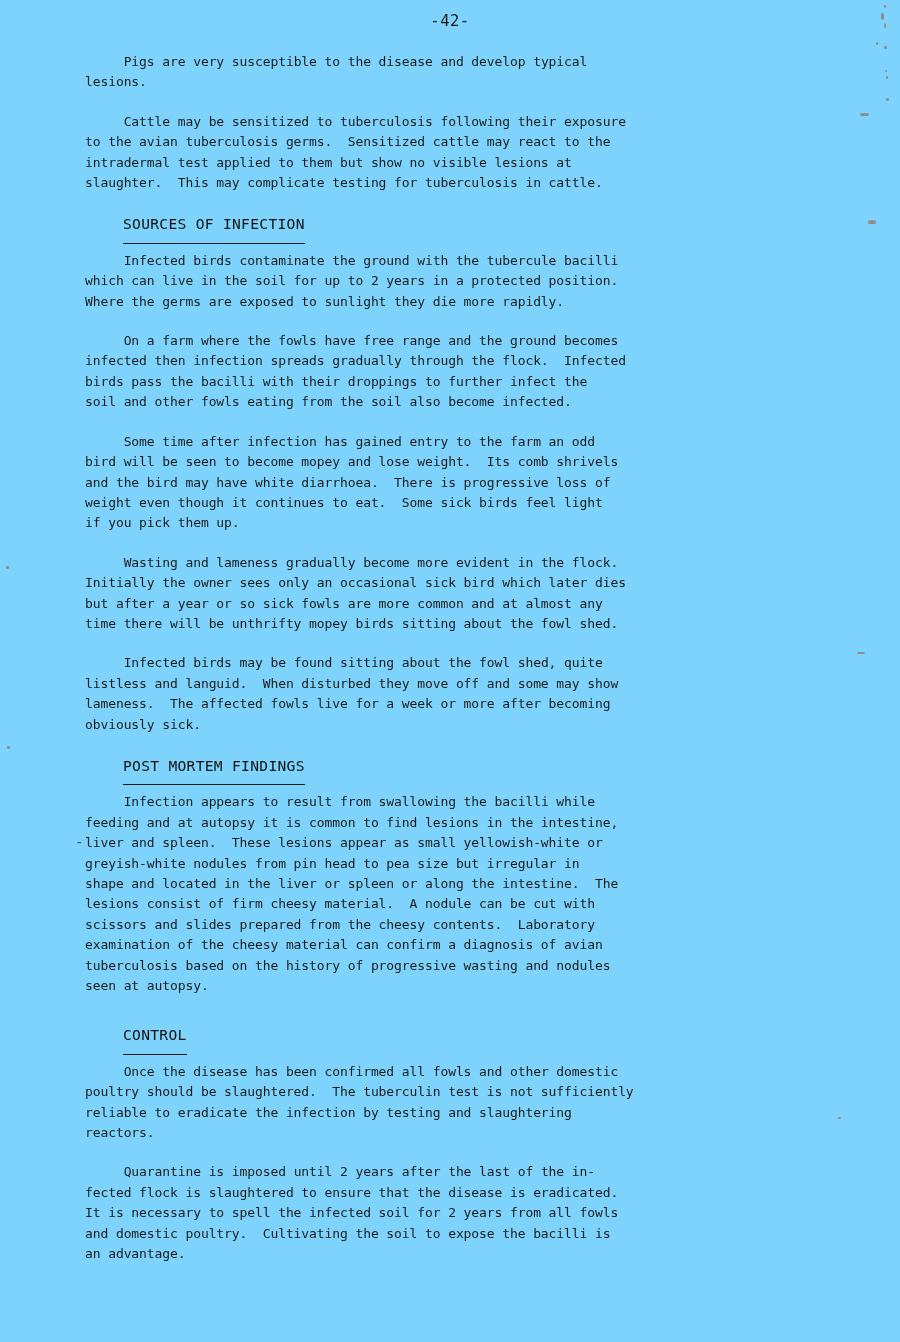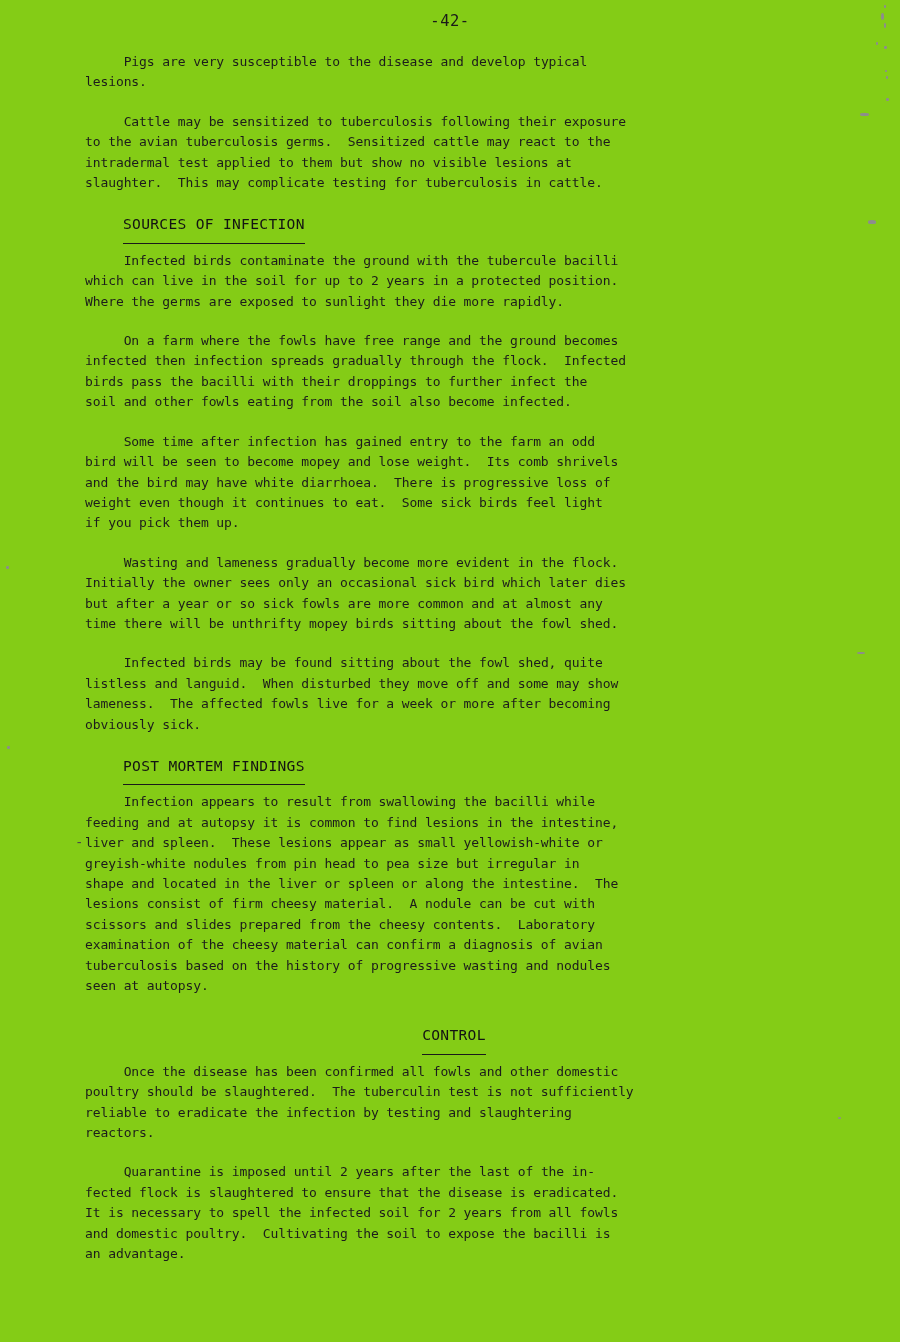--- a/index.html
+++ b/index.html
@@ -8,21 +8,21 @@
     padding: 0;
     background: #ffffff;
   }
   body {
     font-family: "DejaVu Sans Mono", monospace;
   }
   .page {
     position: relative;
     width: 900px;
     height: 1342px;
-    background: #84cc16;
+    background: #7dd3fc;
     overflow: hidden;
     box-sizing: border-box;
   }
 
   
   .page-number {
     position: absolute;
     top: 12px;
     left: 0;
     width: 900px;
@@ -63,21 +63,20 @@
     padding-bottom: 8px;
     letter-spacing: 0.3px;
     white-space: pre;
   }
   .heading-wrap {
     margin: 0 0 2px 0;
     line-height: 24px;
   }
   .heading-wrap.spaced-above {
     margin-top: 27px;
-    text-align: center;
   }
 
   
   .margin-mark {
     position: absolute;
     font-family: "DejaVu Sans Mono", monospace;
     font-size: 14px;
     color: #4a4a4a;
   }
 

